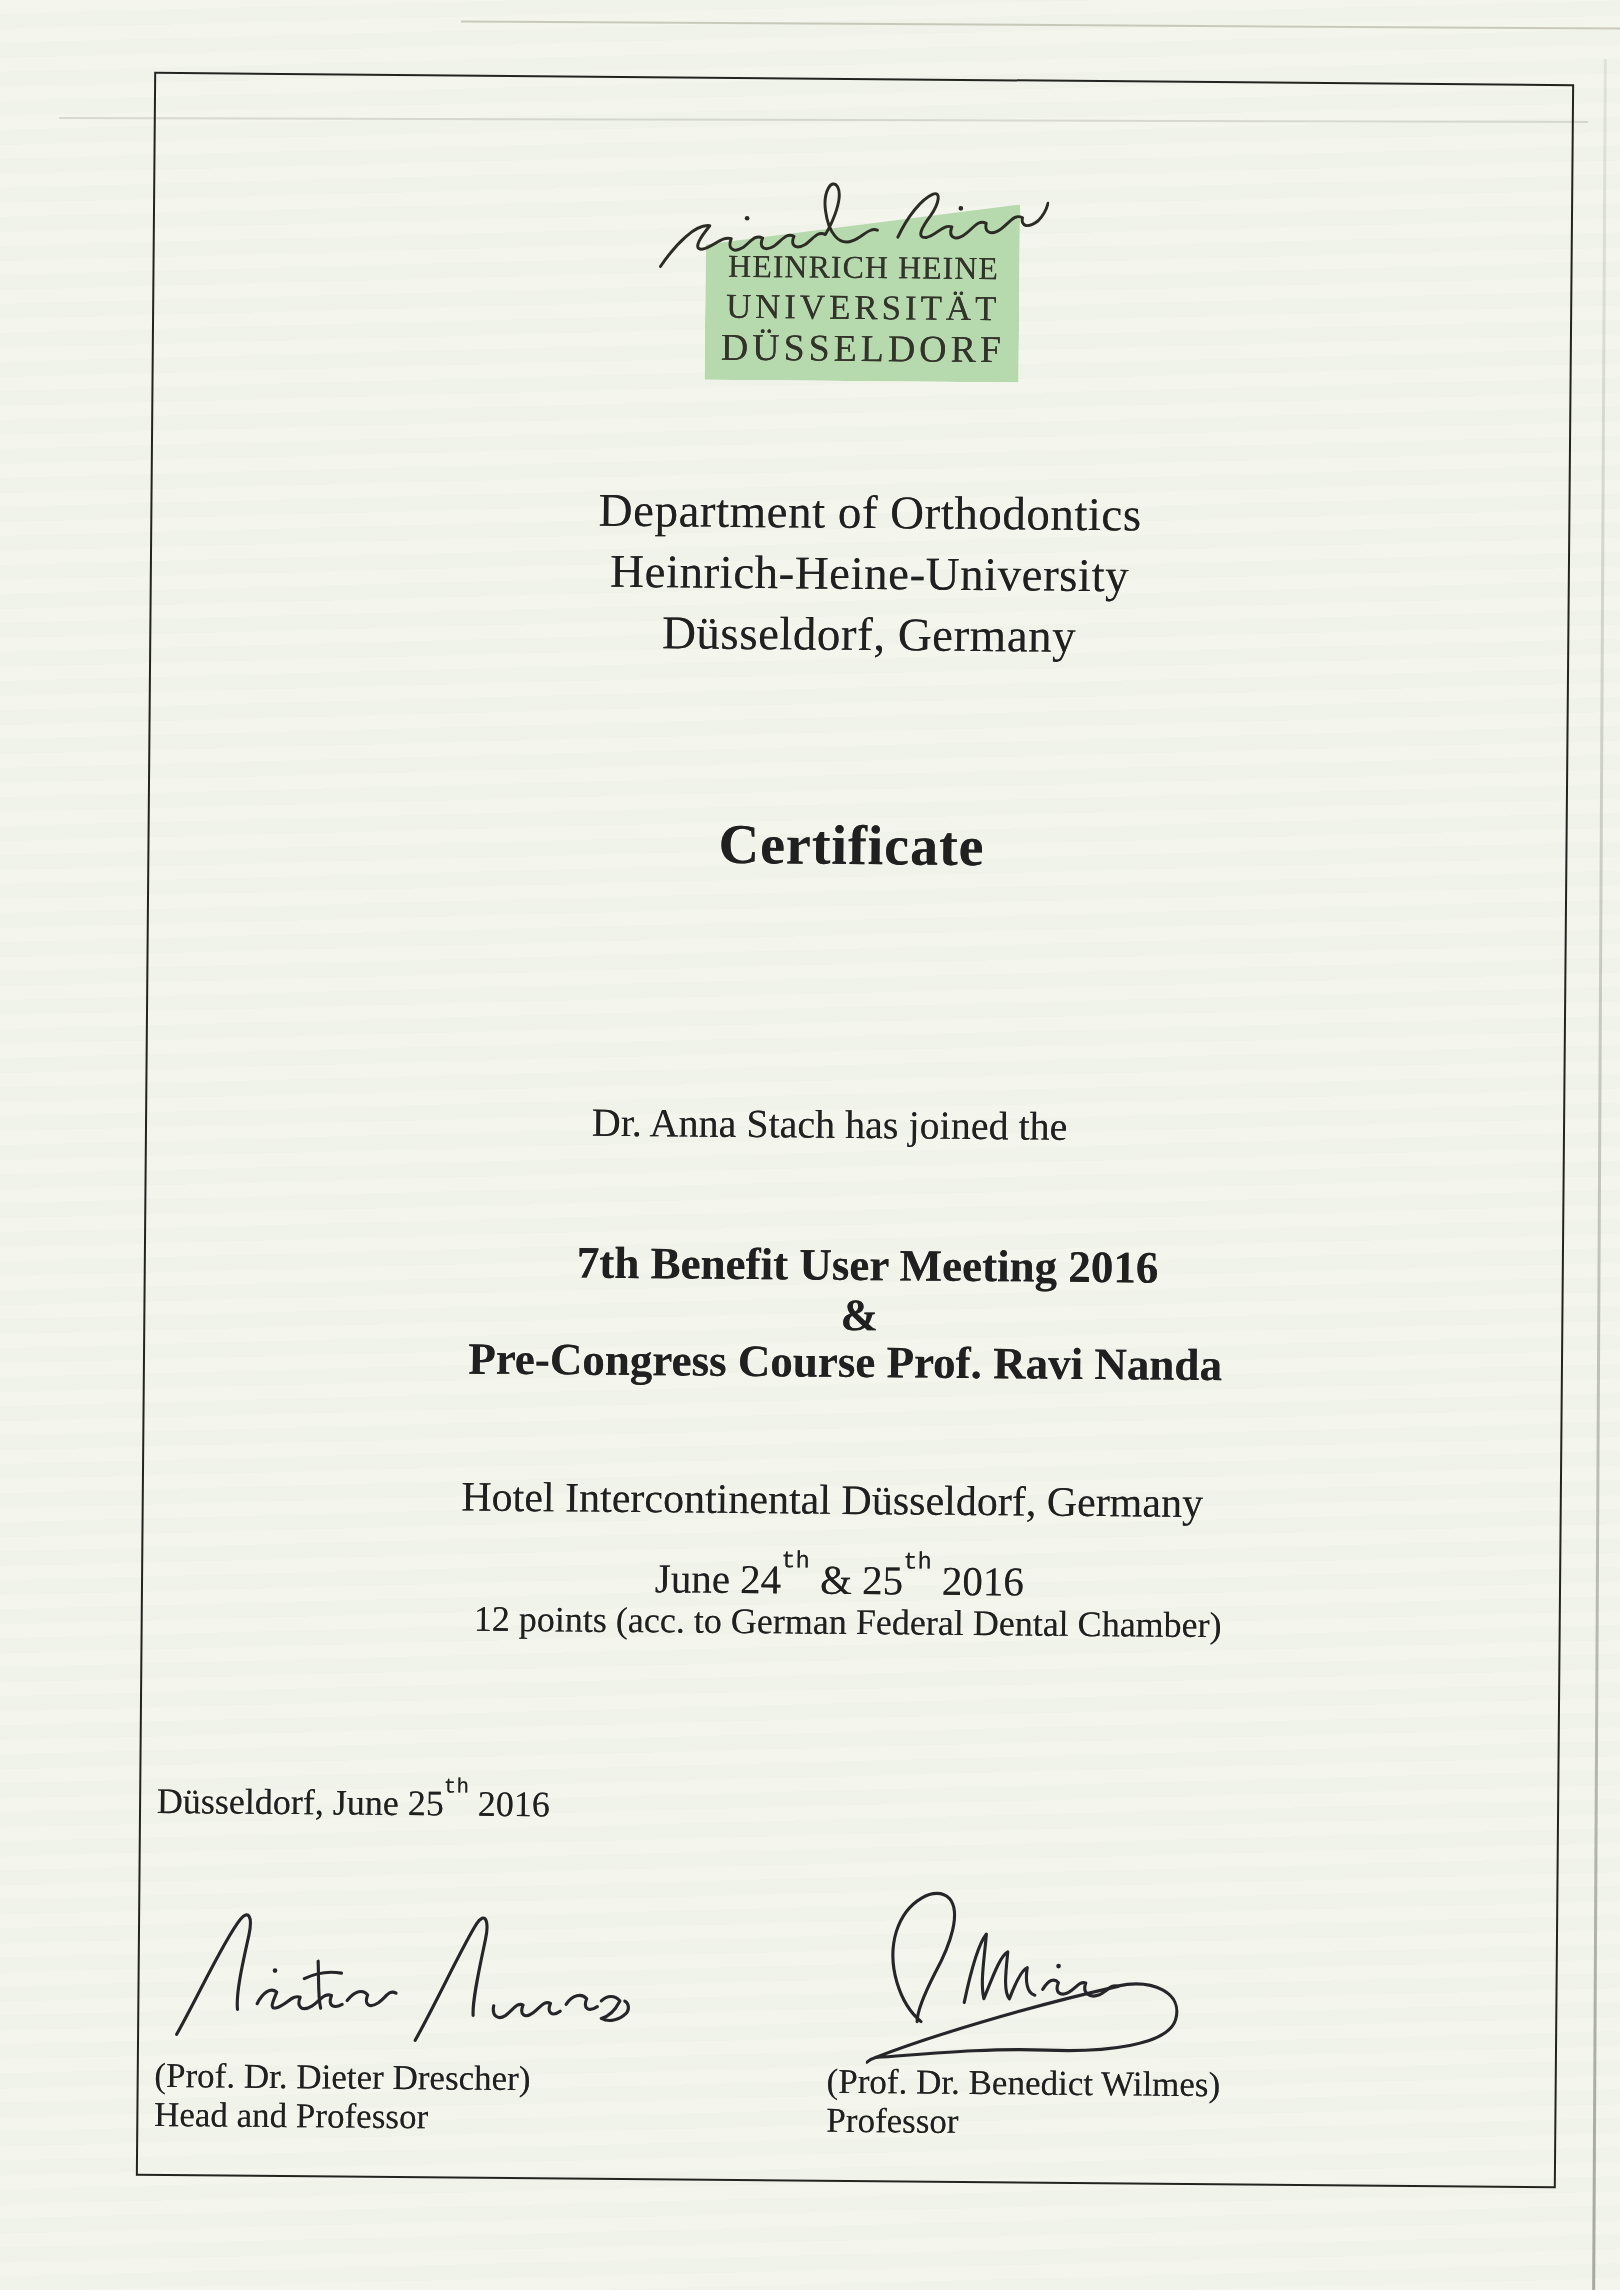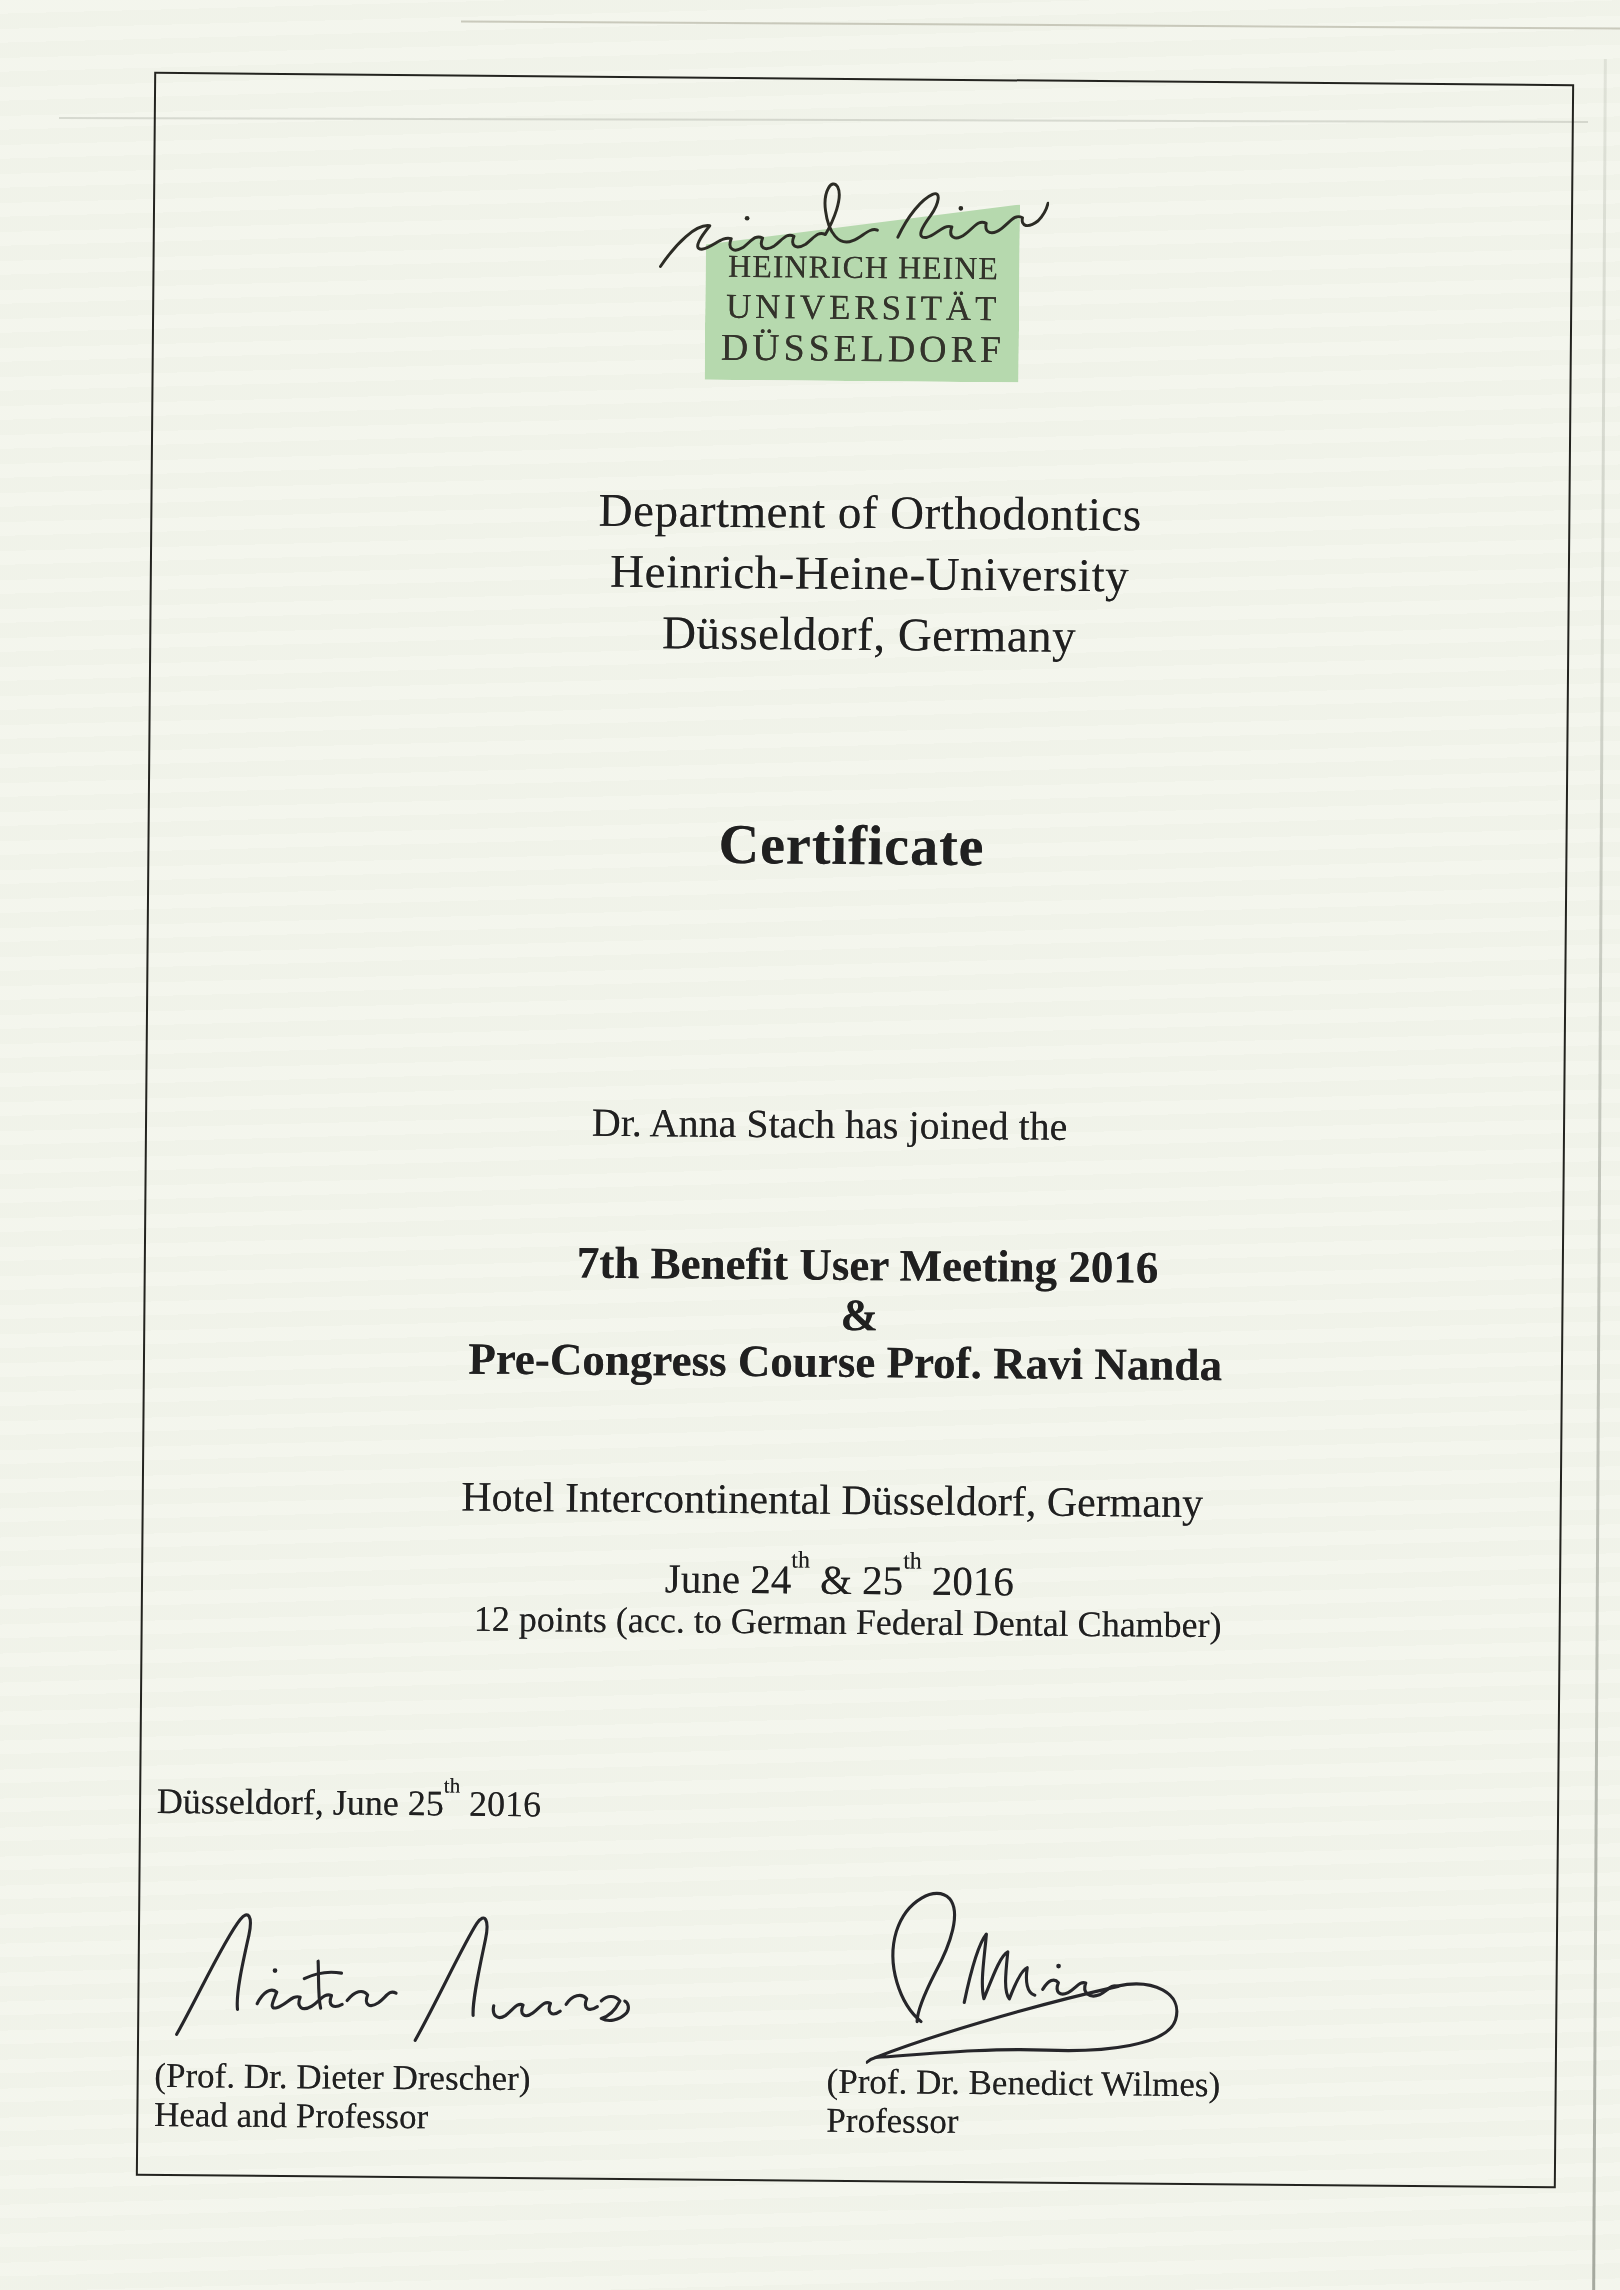--- a/index.html
+++ b/index.html
@@ -62,21 +62,21 @@
   }
   .dept{font-size:47px;line-height:61px;letter-spacing:0.5px;top:402px;margin-left:7.8px;}
   .cert-title{top:733px;font-size:56px;font-weight:bold;margin-left:-7.8px;letter-spacing:1px;}
   .recipient{top:1021px;font-size:40px;margin-left:-27.4px;}
   .event-l1{top:1159px;font-size:45px;font-weight:bold;margin-left:11.8px;}
   .event-amp{top:1209px;font-size:45px;font-weight:bold;margin-left:3.9px;}
   .event-l2{top:1256px;font-size:45px;font-weight:bold;margin-left:-9.8px;}
   .venue{top:1396px;font-size:42px;margin-left:-21.6px;}
   .dateline{top:1476px;font-size:41px;margin-left:-13.7px;}
   .points{top:1521px;font-size:36px;margin-left:-4.9px;}
-  sup.th{font-size:58%;line-height:0;position:relative;top:-0.48em;}
+  sup.th{font-size:58%;line-height:0;position:relative;top:-0.48em;font-family:Liberation Mono, monospace;}
 
   .placedate{
     position:absolute;left:15.7px;top:1706px;font-size:36px;white-space:nowrap;
     text-shadow:0 0 0.6px rgba(32,32,36,0.65);
   }
   .signer-block{position:absolute;font-size:35px;line-height:39px;white-space:nowrap;
     text-shadow:0 0 0.6px rgba(32,32,36,0.65);}
   .signer-left{left:15.7px;top:1982px;}
   .signer-right{left:688px;top:1982px;}
 </style>

